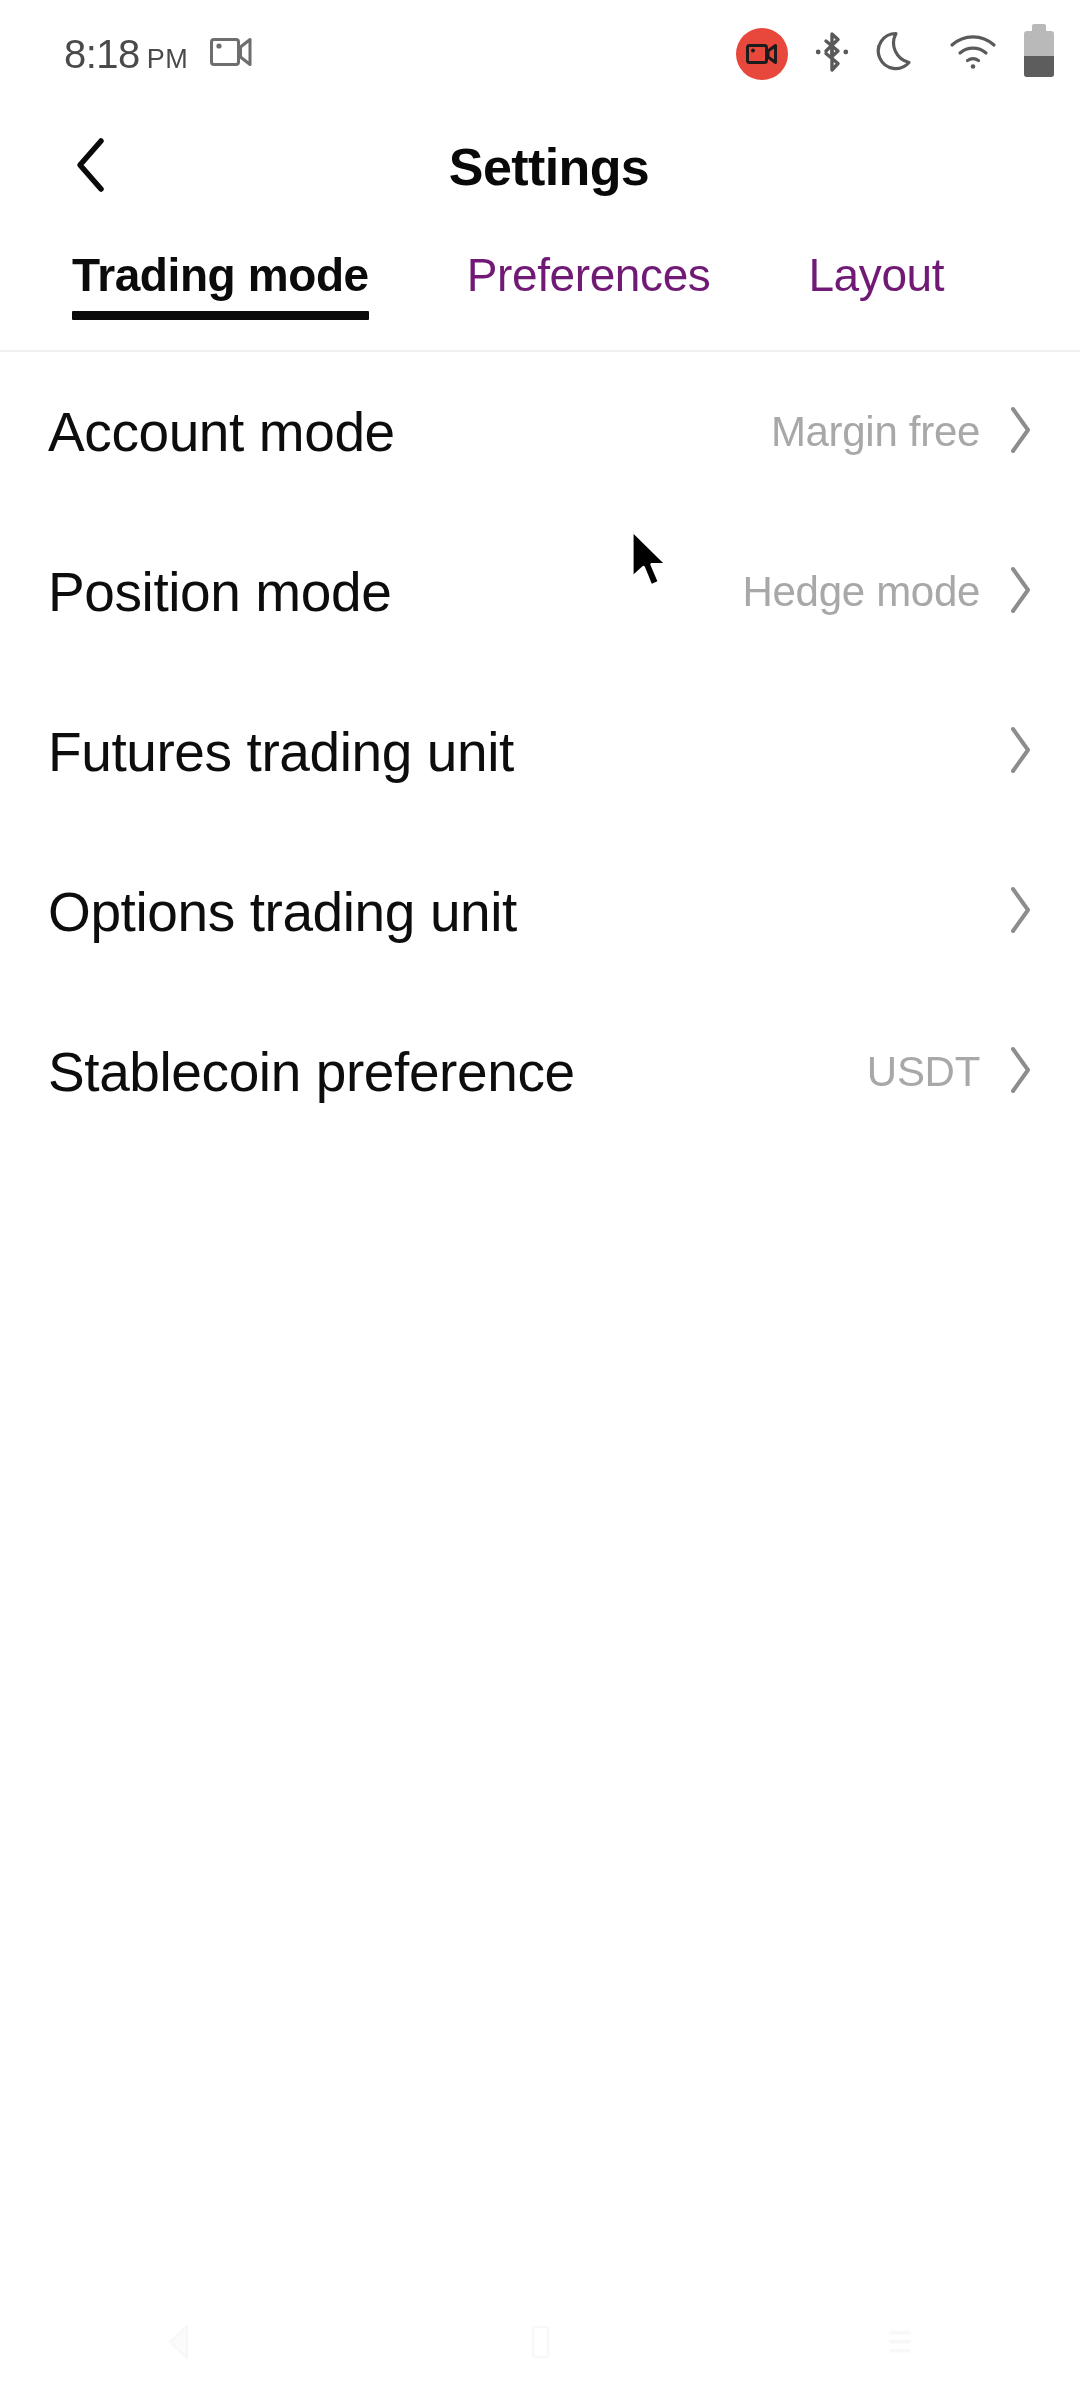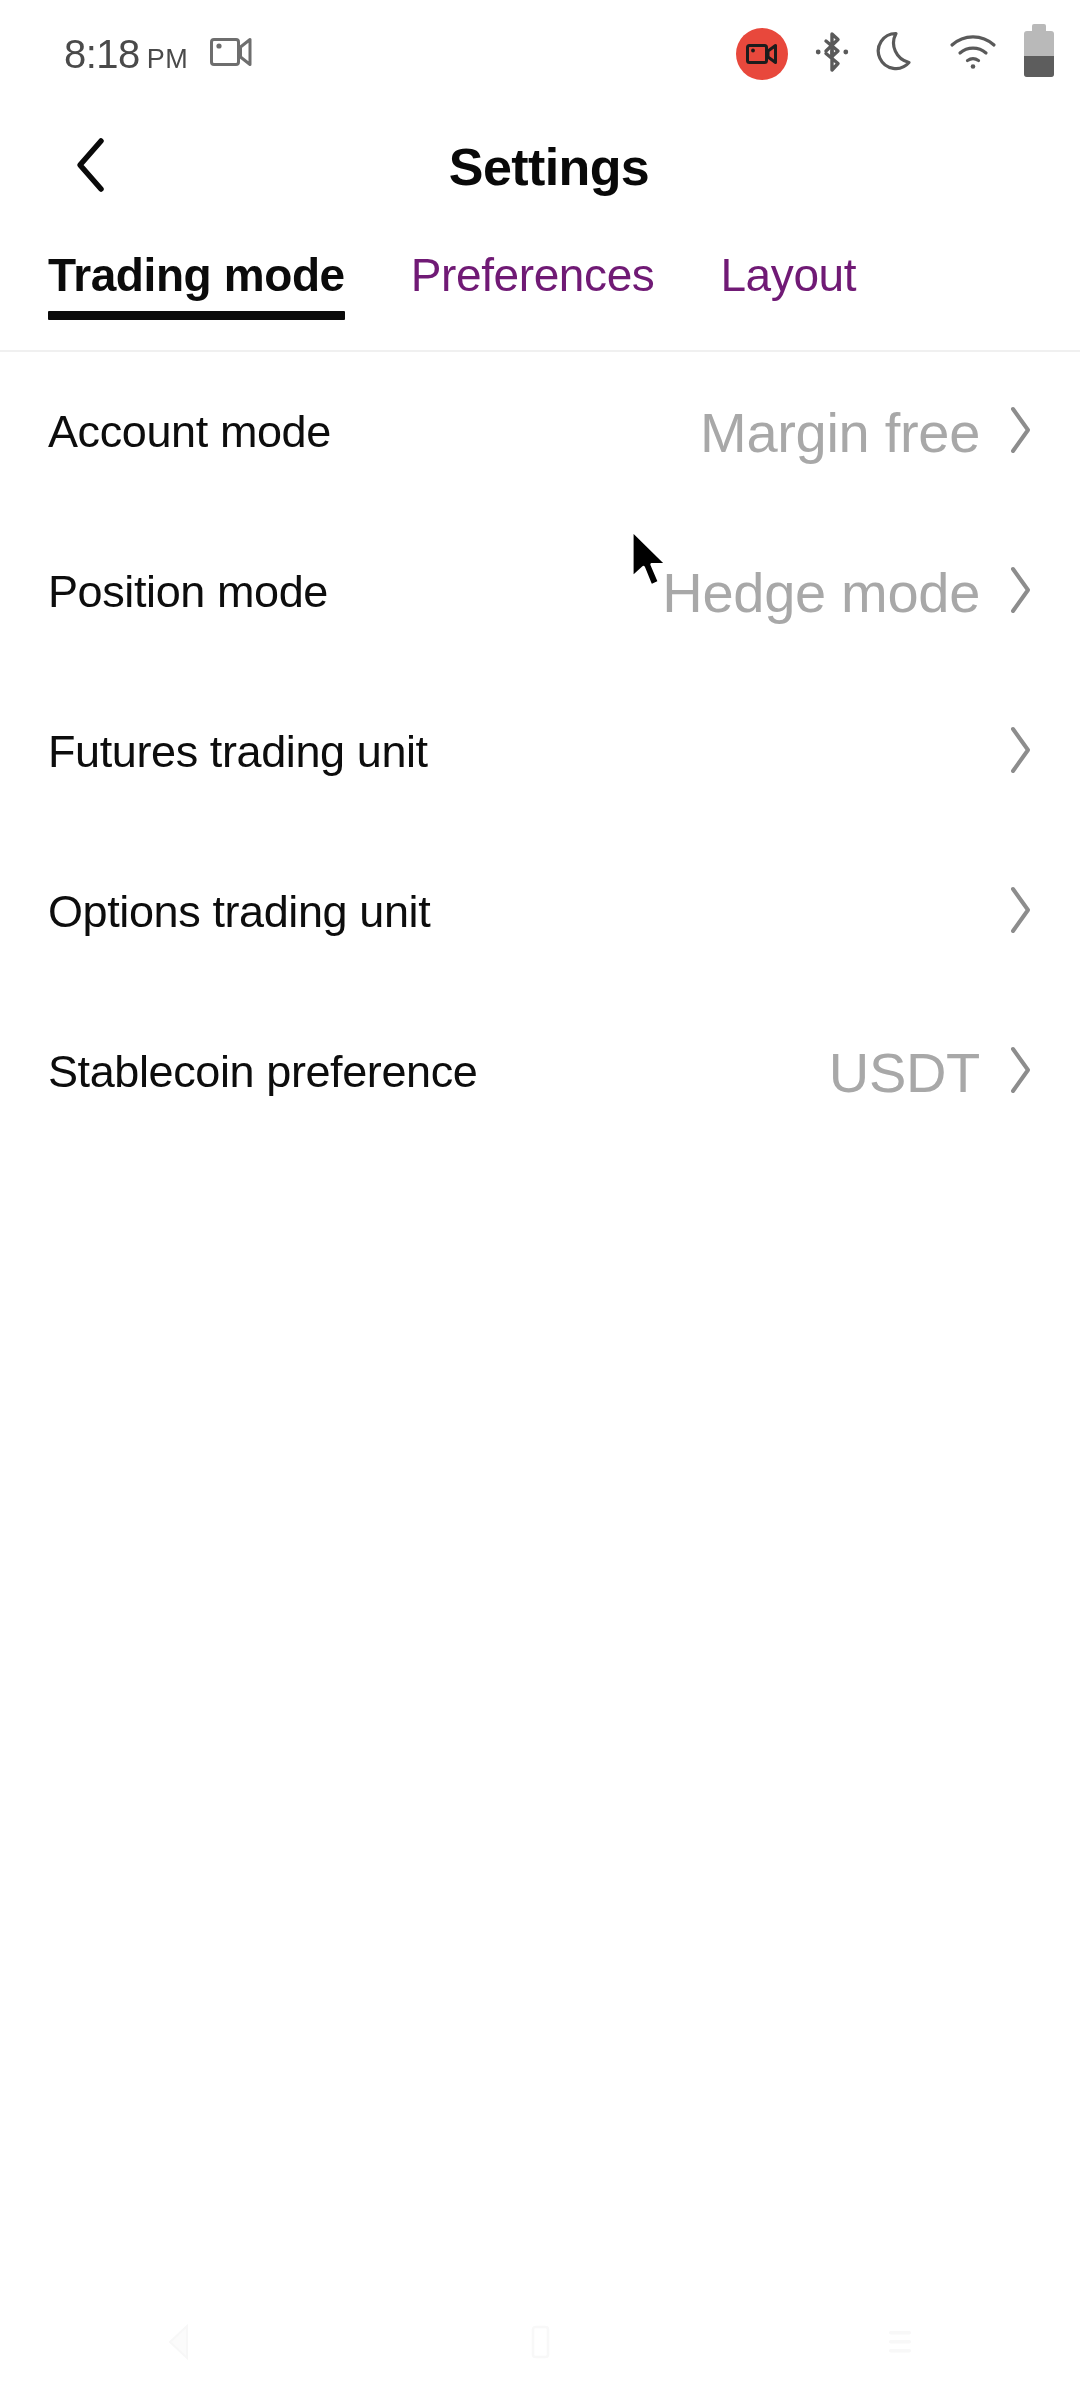--- a/index.html
+++ b/index.html
@@ -55,44 +55,44 @@
     width:86px; height:86px; display:flex; align-items:center; justify-content:center;
   }
   .header-title {
     width:100%; text-align:center;
     font-size:52px; font-weight:bold; color:#090909; letter-spacing:-0.6px;
   }
 
   
   .tabs {
     position:absolute; top:234px; left:0; width:1080px; height:118px;
-    display:flex; align-items:flex-start; padding-left:48px; gap:66px;
+    display:flex; align-items:flex-start; padding-left:72px; gap:98px;
     border-bottom:2px solid #f0f0f0;
   }
   .tab { position:relative; padding-top:14px; }
   .tab-label { font-size:46px; letter-spacing:-0.4px; white-space:nowrap; display:block; }
   .tab.active .tab-label { color:#0b0b0b; font-weight:bold; }
   .tab:not(.active) .tab-label { color:#701a75; font-weight:normal; }
   .tab.active .tab-underline {
     position:absolute; left:0; right:0; bottom:-18px;
     height:9px; background:#0b0b0b; border-radius:1px;
   }
 
   
   .list { position:absolute; top:352px; left:0; width:1080px; }
   .row {
     position:relative; height:160px; width:1080px;
     display:flex; align-items:center; justify-content:space-between;
     padding:0 44px 0 48px;
   }
   .row-label {
-    font-size:45px; color:#0d0d0d; letter-spacing:-0.4px; font-weight:normal;
+    font-size:55px; color:#0d0d0d; letter-spacing:-0.4px; font-weight:normal;
   }
   .row-right { display:flex; align-items:center; gap:26px; }
-  .row-value { font-size:56px; color:#a8a8a8; letter-spacing:-0.3px; }
+  .row-value { font-size:42px; color:#a8a8a8; letter-spacing:-0.3px; }
 
   
   .cursor { position:absolute; left:628px; top:528px; z-index:50; }
 
   
   .navbar {
     position:absolute; bottom:0; left:0; width:1080px; height:112px;
     display:flex; align-items:center; justify-content:space-around;
   }
   .nav-item { width:150px; height:112px; display:flex; align-items:center; justify-content:center; }

